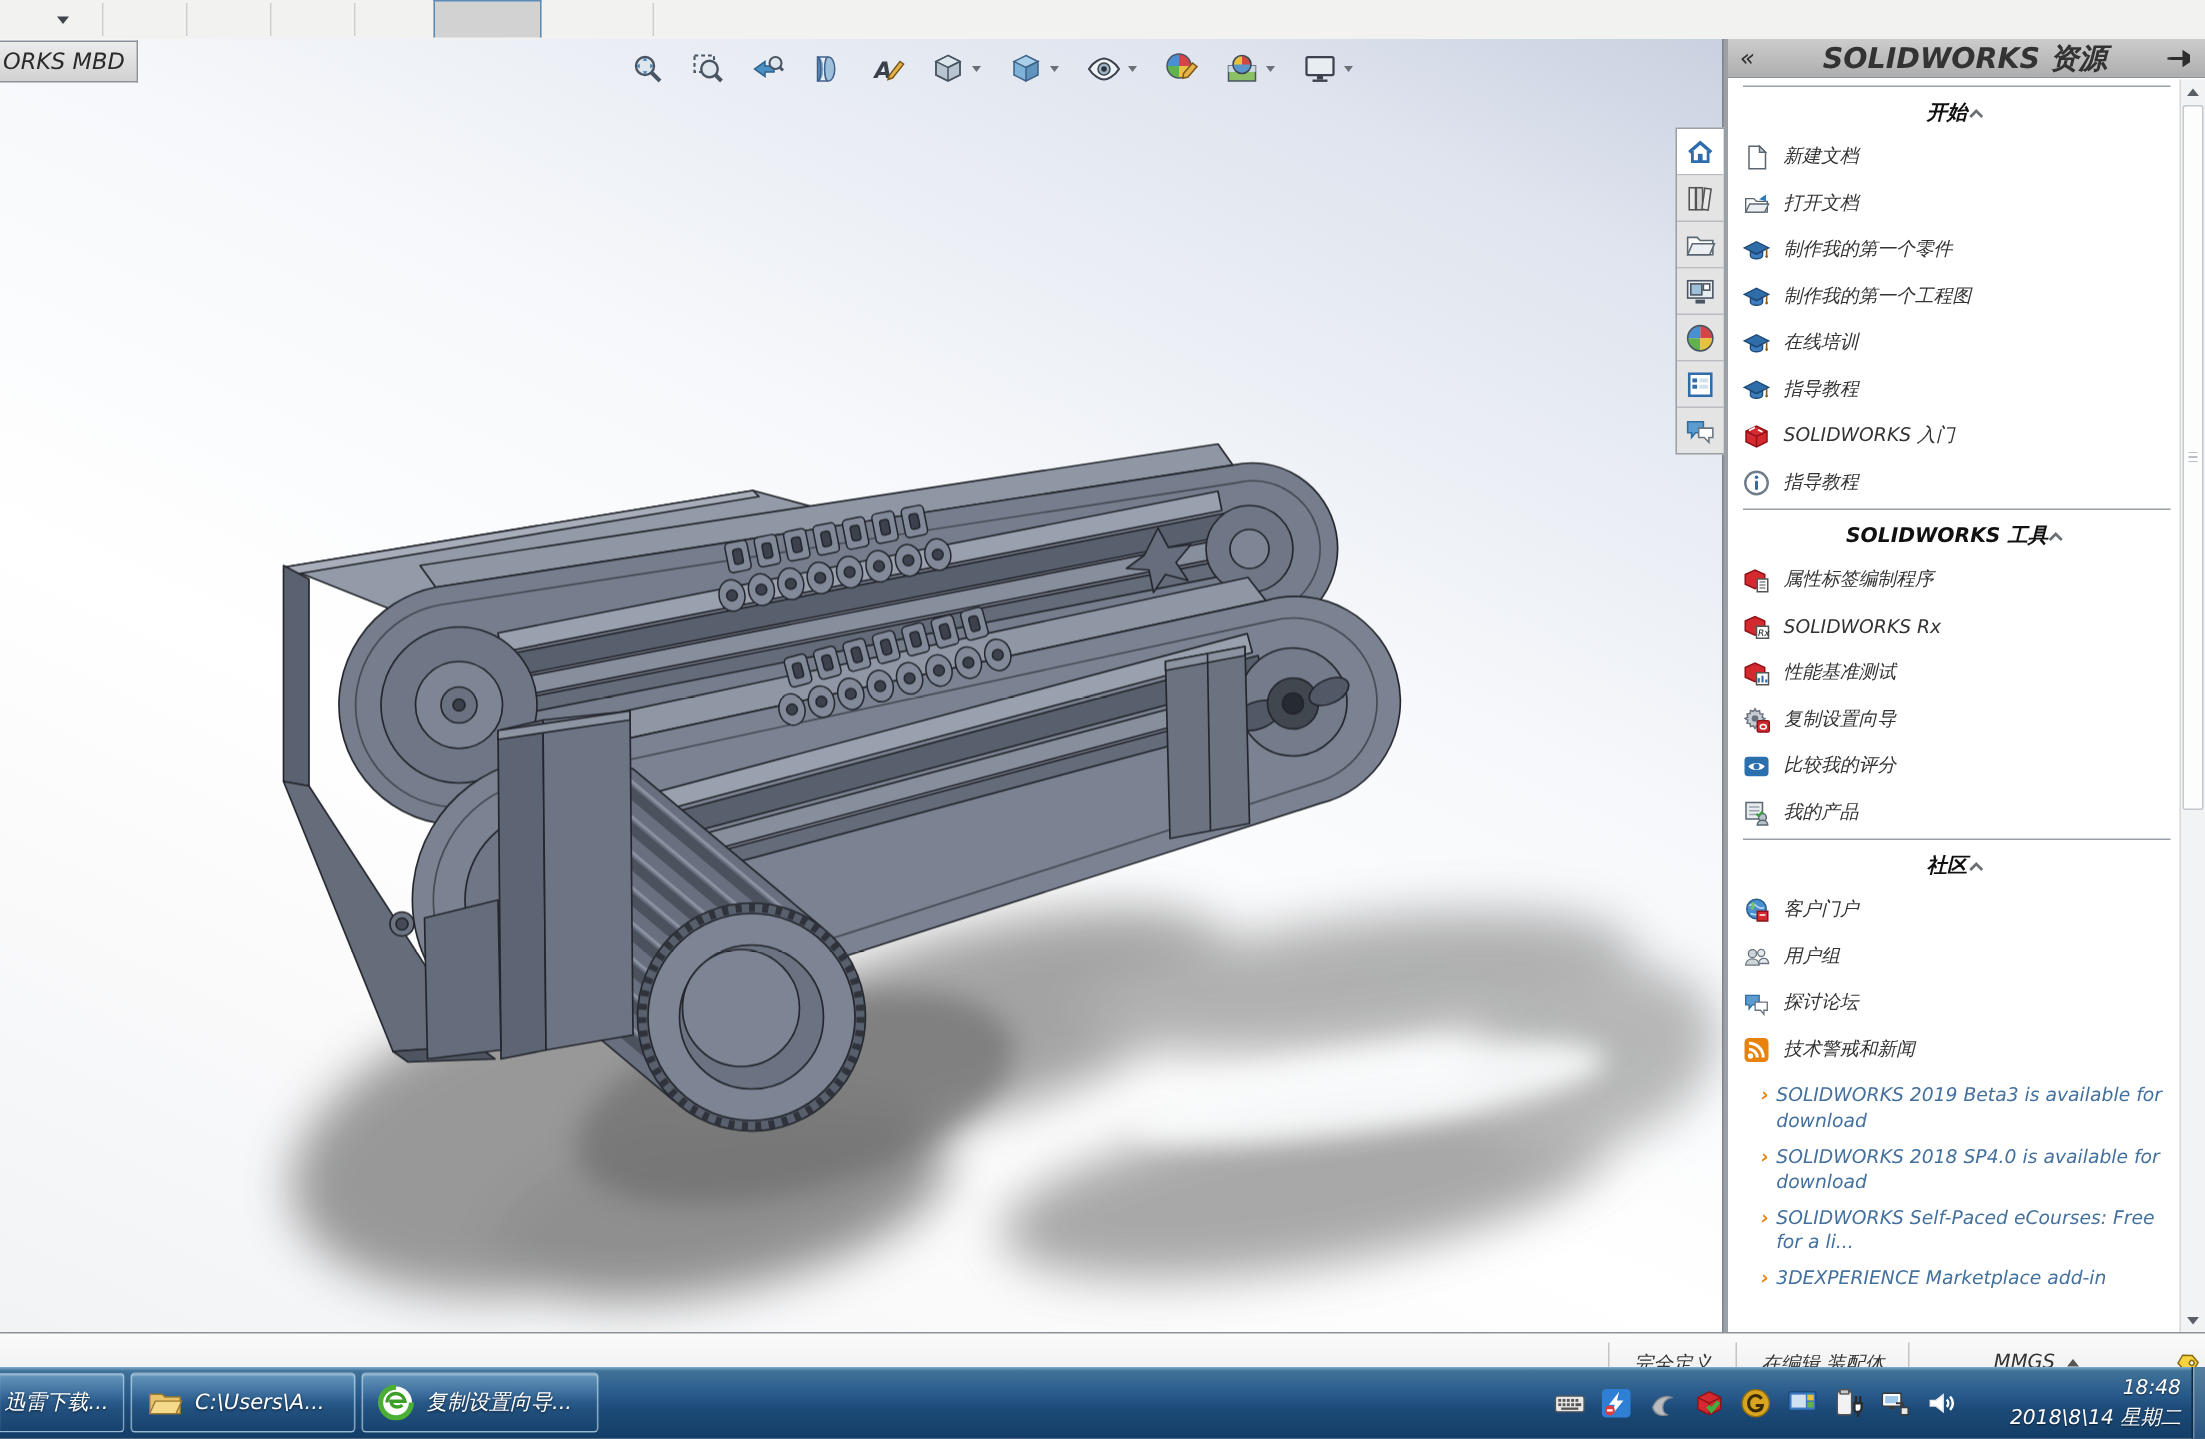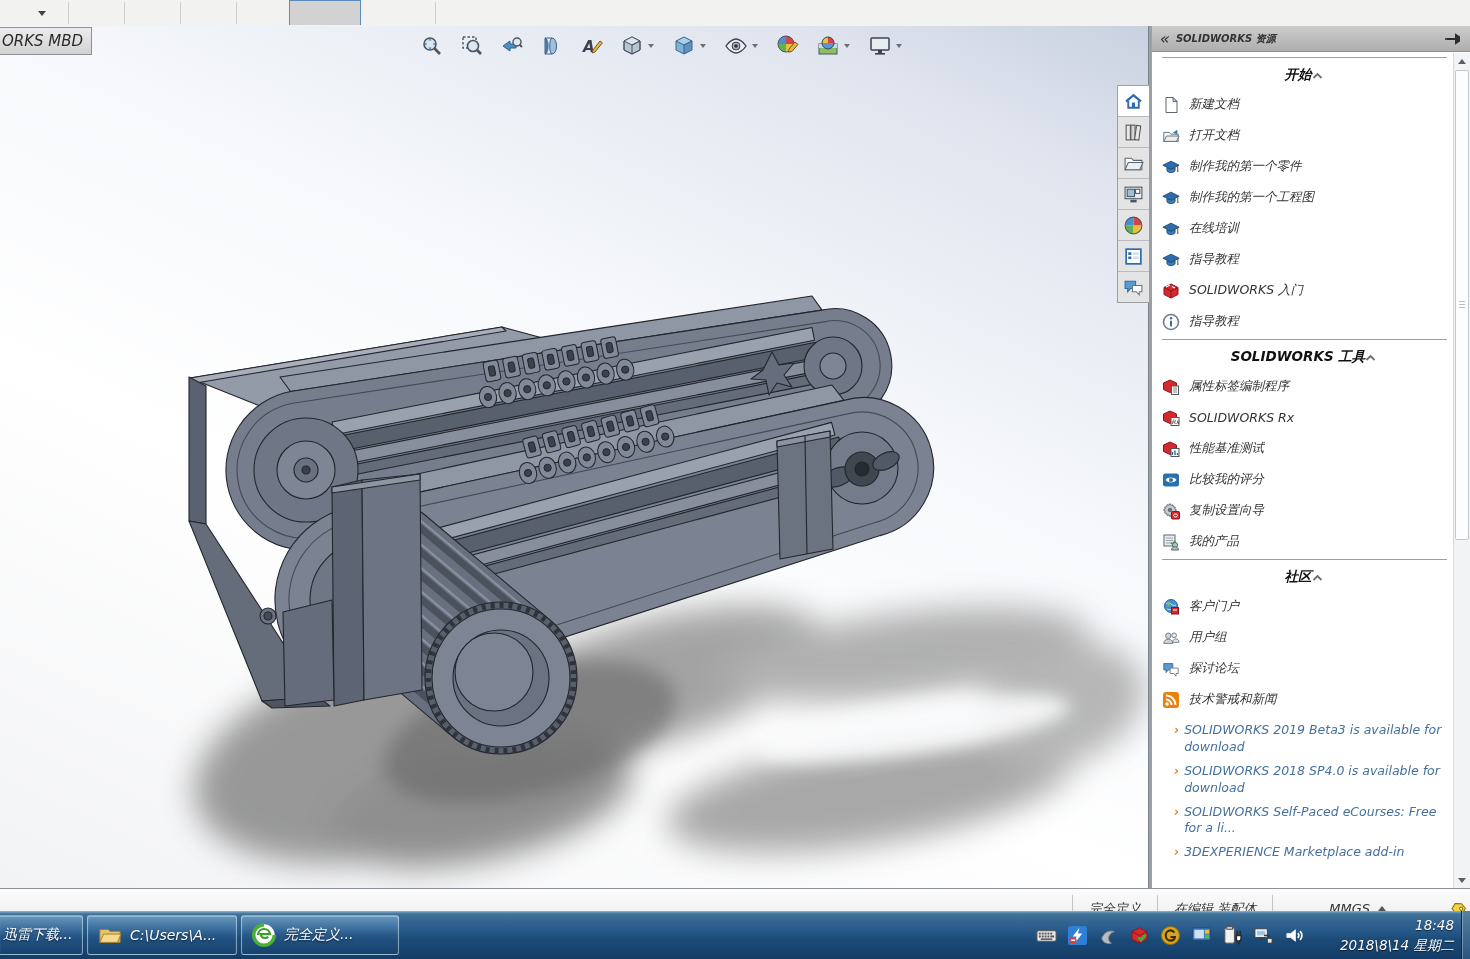--- a/index.html
+++ b/index.html
@@ -23,21 +23,21 @@
   .i24 svg,.i18 svg,.i20 svg{width:100%;height:100%;display:block;}
   .i18{width:18px;height:18px;display:inline-block;}
   .i20{width:21px;height:21px;display:inline-block;}
   .hcaret{width:0;height:0;border-left:3.5px solid transparent;border-right:3.5px solid transparent;border-top:4px solid #6b7077;margin:0 2px 0 4px;}
   .hgap{width:8px;}
   
   .pane-div{position:absolute;left:1148px;top:26px;width:4px;height:862px;background:#9aa0a6;border-left:1px solid #7d838a;}
   .taskpane{position:absolute;left:1152px;top:26px;width:318px;height:862px;background:#fff;overflow:hidden;}
   .tp-title{height:26px;background:linear-gradient(#cccccc,#aeaeae);border-bottom:1px solid #8a8f94;display:flex;align-items:center;padding:0 8px;box-sizing:border-box;}
   .tp-title .col{font-size:16px;color:#2e2e2e;line-height:1;margin-right:6px;cursor:pointer;}
-  .tp-title .ttl{flex:1;font-weight:bold;font-size:10px;color:#333;}
+  .tp-title .ttl{flex:1;text-align:center;font-weight:bold;font-size:19px;color:#333;}
   .tp-body{position:absolute;left:0;top:27px;right:17px;bottom:0;padding:2px 2px 0 10px;overflow:hidden;}
   .sec-rule{border-top:1px solid #9aa0a6;margin:2px 4px 0 0;}
   .sec-h{display:flex;align-items:center;justify-content:center;padding:7px 8px 5px 2px;cursor:pointer;}
   .sec-h .t{font-weight:bold;font-size:13.5px;color:#111;}
   .tp-item{display:flex;align-items:center;gap:9px;padding:6.5px 0;font-size:12.5px;color:#333;cursor:pointer;}
   .tp-news{margin:2px 0 8px 12px;}
   .news-it{display:flex;gap:5px;margin:7px 0;font-size:12.5px;line-height:1.35;color:#44709d;cursor:pointer;width:272px;}
   .news-it .b{color:#e8820c;font-weight:bold;}
   .tp-scroll{position:absolute;right:0;top:27px;width:17px;bottom:0;background:#f2f3f5;border-left:1px solid #d8d8d8;box-sizing:border-box;}
   .sb-btn{position:absolute;left:0;width:100%;height:16px;display:flex;align-items:center;justify-content:center;}
@@ -535,37 +535,37 @@
               <path d="M1.5 5L8 2l6.5 3v6.5L8 14.5l-6.5-3z" fill="#d42a2f" stroke="#8f1318"></path>
               <rect x="9" y="8.5" width="8" height="8" fill="#fff" stroke="#555"></rect>
               <path d="M10.5 15v-3M13 15v-4.5M15.5 15v-2" stroke="#2e6da8" stroke-width="1.4"></path>
             </svg>
           </span>
           <span>性能基准测试</span>
         </div>
         <div class="tp-item">
           <span class="i18">
             <svg viewBox="0 0 18 18">
-              <rect x="1" y="2.5" width="16" height="13" rx="2.5" fill="#2a6fae"></rect>
-              <path d="M3.5 9c2.2-3.2 8.8-3.2 11 0c-2.2 3.2-8.8 3.2-11 0z" fill="#fff"></path>
-              <circle cx="9" cy="9" r="2" fill="#2a6fae"></circle>
-            </svg>
-          </span>
-          <span>比较我的评分</span>
-        </div>
-        <div class="tp-item">
-          <span class="i18">
-            <svg viewBox="0 0 18 18">
               <path d="M8 1.5l1 1.8 2-.5.3 2 2 .3-.5 2 1.8 1-1.8 1 .5 2-2 .3-.3 2-2-.5-1 1.8-1-1.8-2 .5-.3-2-2-.3.5-2L1.4 8l1.8-1-.5-2 2-.3.3-2 2 .5z" fill="#c8cdd4" stroke="#6b7280"></path>
               <circle cx="8" cy="8" r="2.2" fill="#6b7280"></circle>
               <rect x="9.5" y="9.5" width="8" height="7.5" rx="1" fill="#d42a2f" stroke="#8f1318"></rect>
               <path d="M11.5 13.5c0-2 4-2 4 0s-4 2-4 0" stroke="#fff" fill="none"></path>
             </svg>
           </span>
           <span>复制设置向导</span>
+        </div>
+        <div class="tp-item">
+          <span class="i18">
+            <svg viewBox="0 0 18 18">
+              <rect x="1" y="2.5" width="16" height="13" rx="2.5" fill="#2a6fae"></rect>
+              <path d="M3.5 9c2.2-3.2 8.8-3.2 11 0c-2.2 3.2-8.8 3.2-11 0z" fill="#fff"></path>
+              <circle cx="9" cy="9" r="2" fill="#2a6fae"></circle>
+            </svg>
+          </span>
+          <span>比较我的评分</span>
         </div>
         <div class="tp-item">
           <span class="i18">
             <svg viewBox="0 0 18 18">
               <rect x="2" y="2" width="11" height="11" fill="#e8ecf0" stroke="#5b6770"></rect>
               <path d="M4 5h7M4 7.5h7M4 10h5" stroke="#9aa5ae"></path>
               <circle cx="13" cy="12" r="2.6" fill="#b9c2ca" stroke="#5b6770"></circle>
               <path d="M9.5 17c0-2 1.6-3.2 3.5-3.2s3.5 1.2 3.5 3.2z" fill="#b9c2ca" stroke="#5b6770"></path>
               <path d="M9 9.5l1.5 1.5 2.5-3" stroke="#3f9b43" stroke-width="1.6" fill="none"></path>
             </svg>
@@ -759,21 +759,21 @@
           <span>C:\Users\A...</span>
         </div>
         <div class="tb-btn w3">
           <span class="i24">
             <svg viewBox="0 0 28 28">
               <circle cx="14" cy="14" r="12.5" fill="#fff"></circle>
               <path d="M14 2a12 12 0 1 0 12 12" fill="none" stroke="#4caf35" stroke-width="4"></path>
               <path d="M7 14c0-4 3-7 7-7 3.5 0 6.5 2.5 7 6H10c.5 3 2.5 4.5 5 4.5 1.5 0 3-.5 4-1.5" fill="none" stroke="#3d9e2a" stroke-width="2.6"></path>
             </svg>
           </span>
-          <span>完全定义...</span>
+          <span>复制设置向导...</span>
         </div>
       </div>
     <div class="tray" id="tray">
         <span class="i20">
           <svg viewBox="0 0 22 22">
             <rect x="1" y="6" width="20" height="11" rx="1.5" fill="#e8e8e8" stroke="#555"></rect>
             <g fill="#555">
               <rect x="3" y="8" width="2" height="2"></rect>
               <rect x="6" y="8" width="2" height="2"></rect>
               <rect x="9" y="8" width="2" height="2"></rect>

